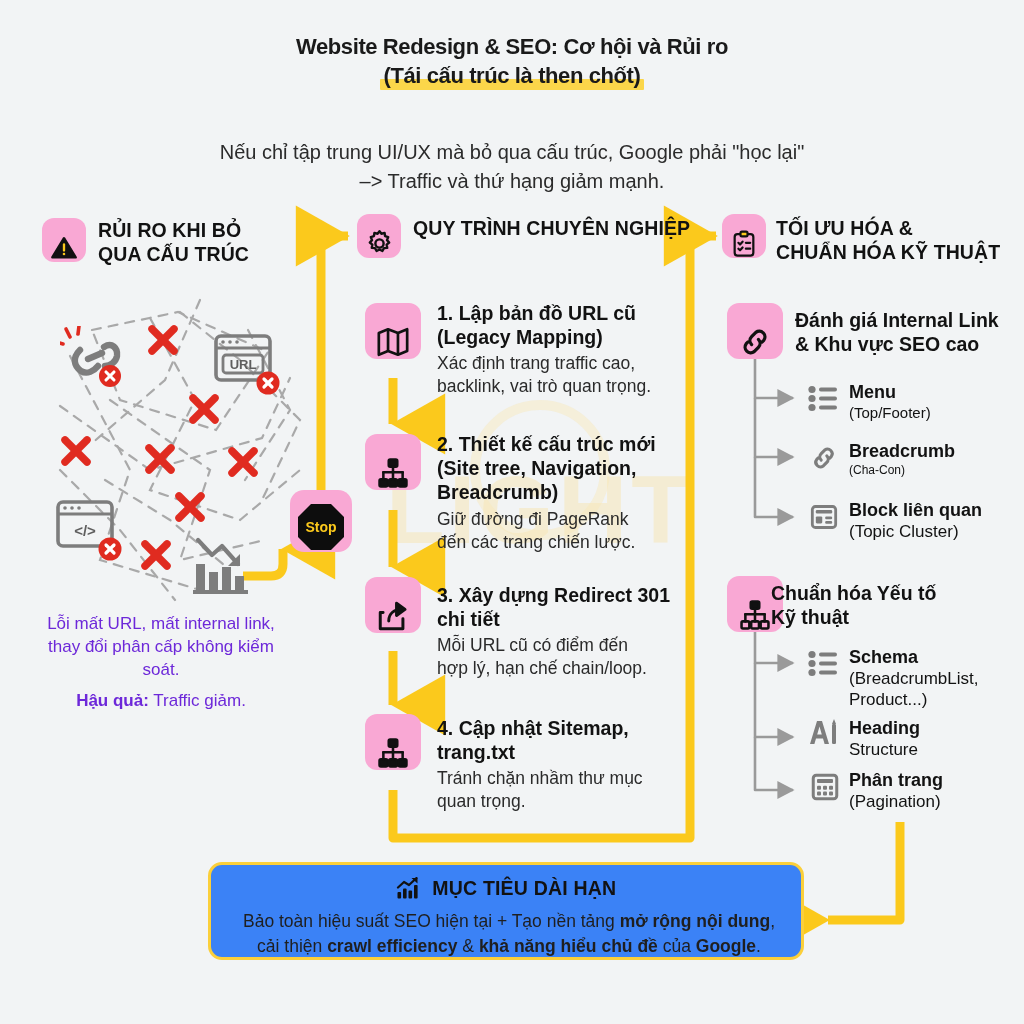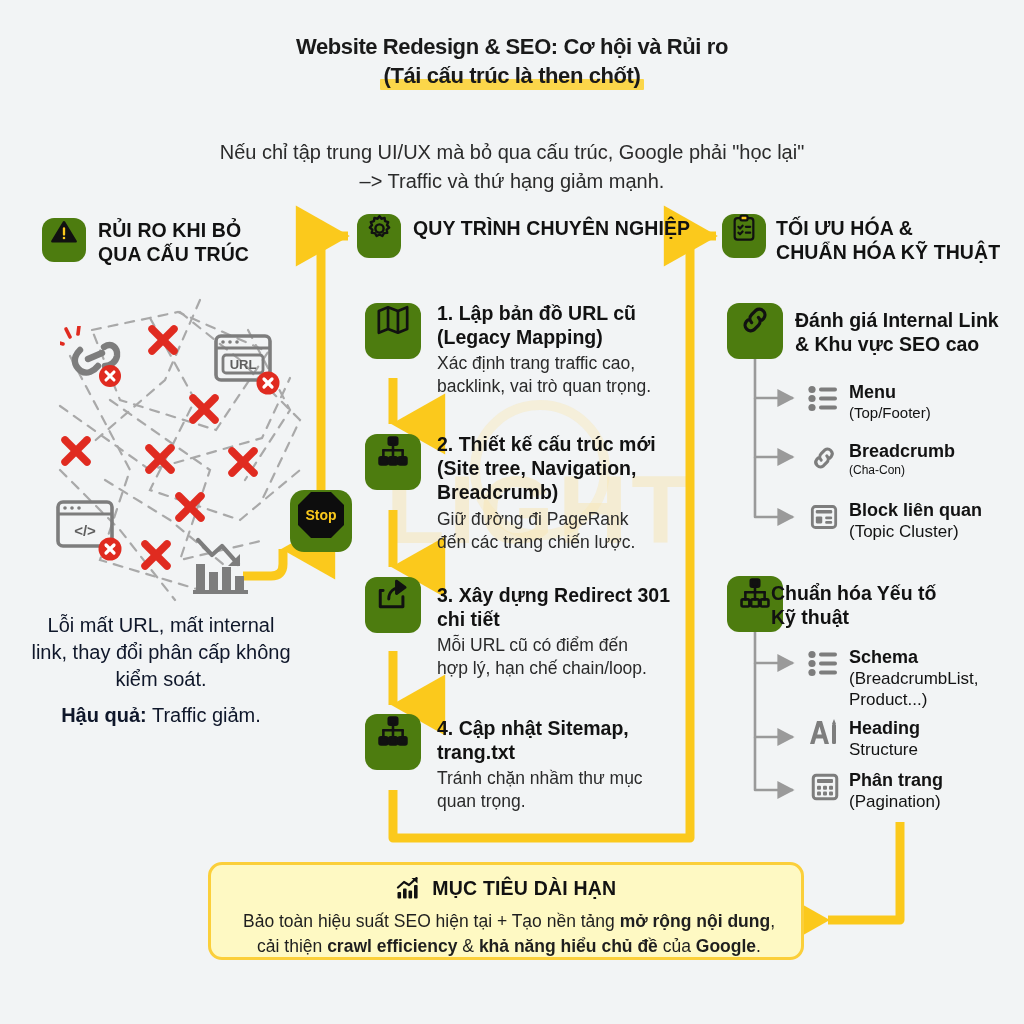--- a/index.html
+++ b/index.html
@@ -37,46 +37,46 @@
     content: ""; position: absolute; left: -4px; right: -4px; bottom: 0px;
     height: 11px; background: #fbd64a; z-index: -1; border-radius: 1px;
   }
   .subtitle {
     position: absolute; left: 0; top: 138px; width: 1024px;
     text-align: center; font-size: 20px; color: #2b2b2b; line-height: 1.45;
   }
 
   
   .ico {
-    position: absolute; background: #4d7c0f; border-radius: 12px;
-    display: flex; align-items: flex-start; justify-content: center;
+    position: absolute; background: #f9a8d4; border-radius: 12px;
+    display: flex; align-items: flex-end; justify-content: center;
   }
   .ico svg { display: block; }
   .hd { position: absolute; font-weight: 700; color: #121212; line-height: 1.22; }
   .hd .sub { font-weight: 400; }
   .body-txt { position: absolute; color: #2a2a2a; line-height: 1.3; }
 
   
   .col-head { font-size: 19.5px; font-weight: 700; letter-spacing: .1px; }
   .col-head .reg { font-weight: 400; font-size: 19px; }
 
   .step-title { font-size: 19.5px; font-weight: 700; line-height: 1.24; }
   .step-desc { font-size: 17.5px; line-height: 1.3; color: #2a2a2a; }
 
   
   .risk-txt {
     position: absolute; left: 30px; top: 612px; width: 262px;
-    text-align: center; font-size: 20px; color: #0f172a; line-height: 1.36;
+    text-align: center; font-size: 17px; color: #6d28d9; line-height: 1.36;
   }
   .risk-txt b { font-weight: 700; }
 
   
   .goal {
     position: absolute; left: 208px; top: 862px; width: 596px; height: 98px;
-    border: 3px solid #fbcf3a; border-radius: 14px; background: #fef9c3;
+    border: 3px solid #fbcf3a; border-radius: 14px; background: #3b82f6;
   }
   .goal-head {
     position: absolute; left: 0; top: 12px; width: 100%;
     text-align: center; font-size: 19.5px; font-weight: 700; color: #121212;
     letter-spacing: .2px;
   }
   .goal-body {
     position: absolute; left: 14px; top: 44px; width: 568px;
     text-align: center; font-size: 17.5px; color: #1f1f1f; line-height: 1.42;
   }

